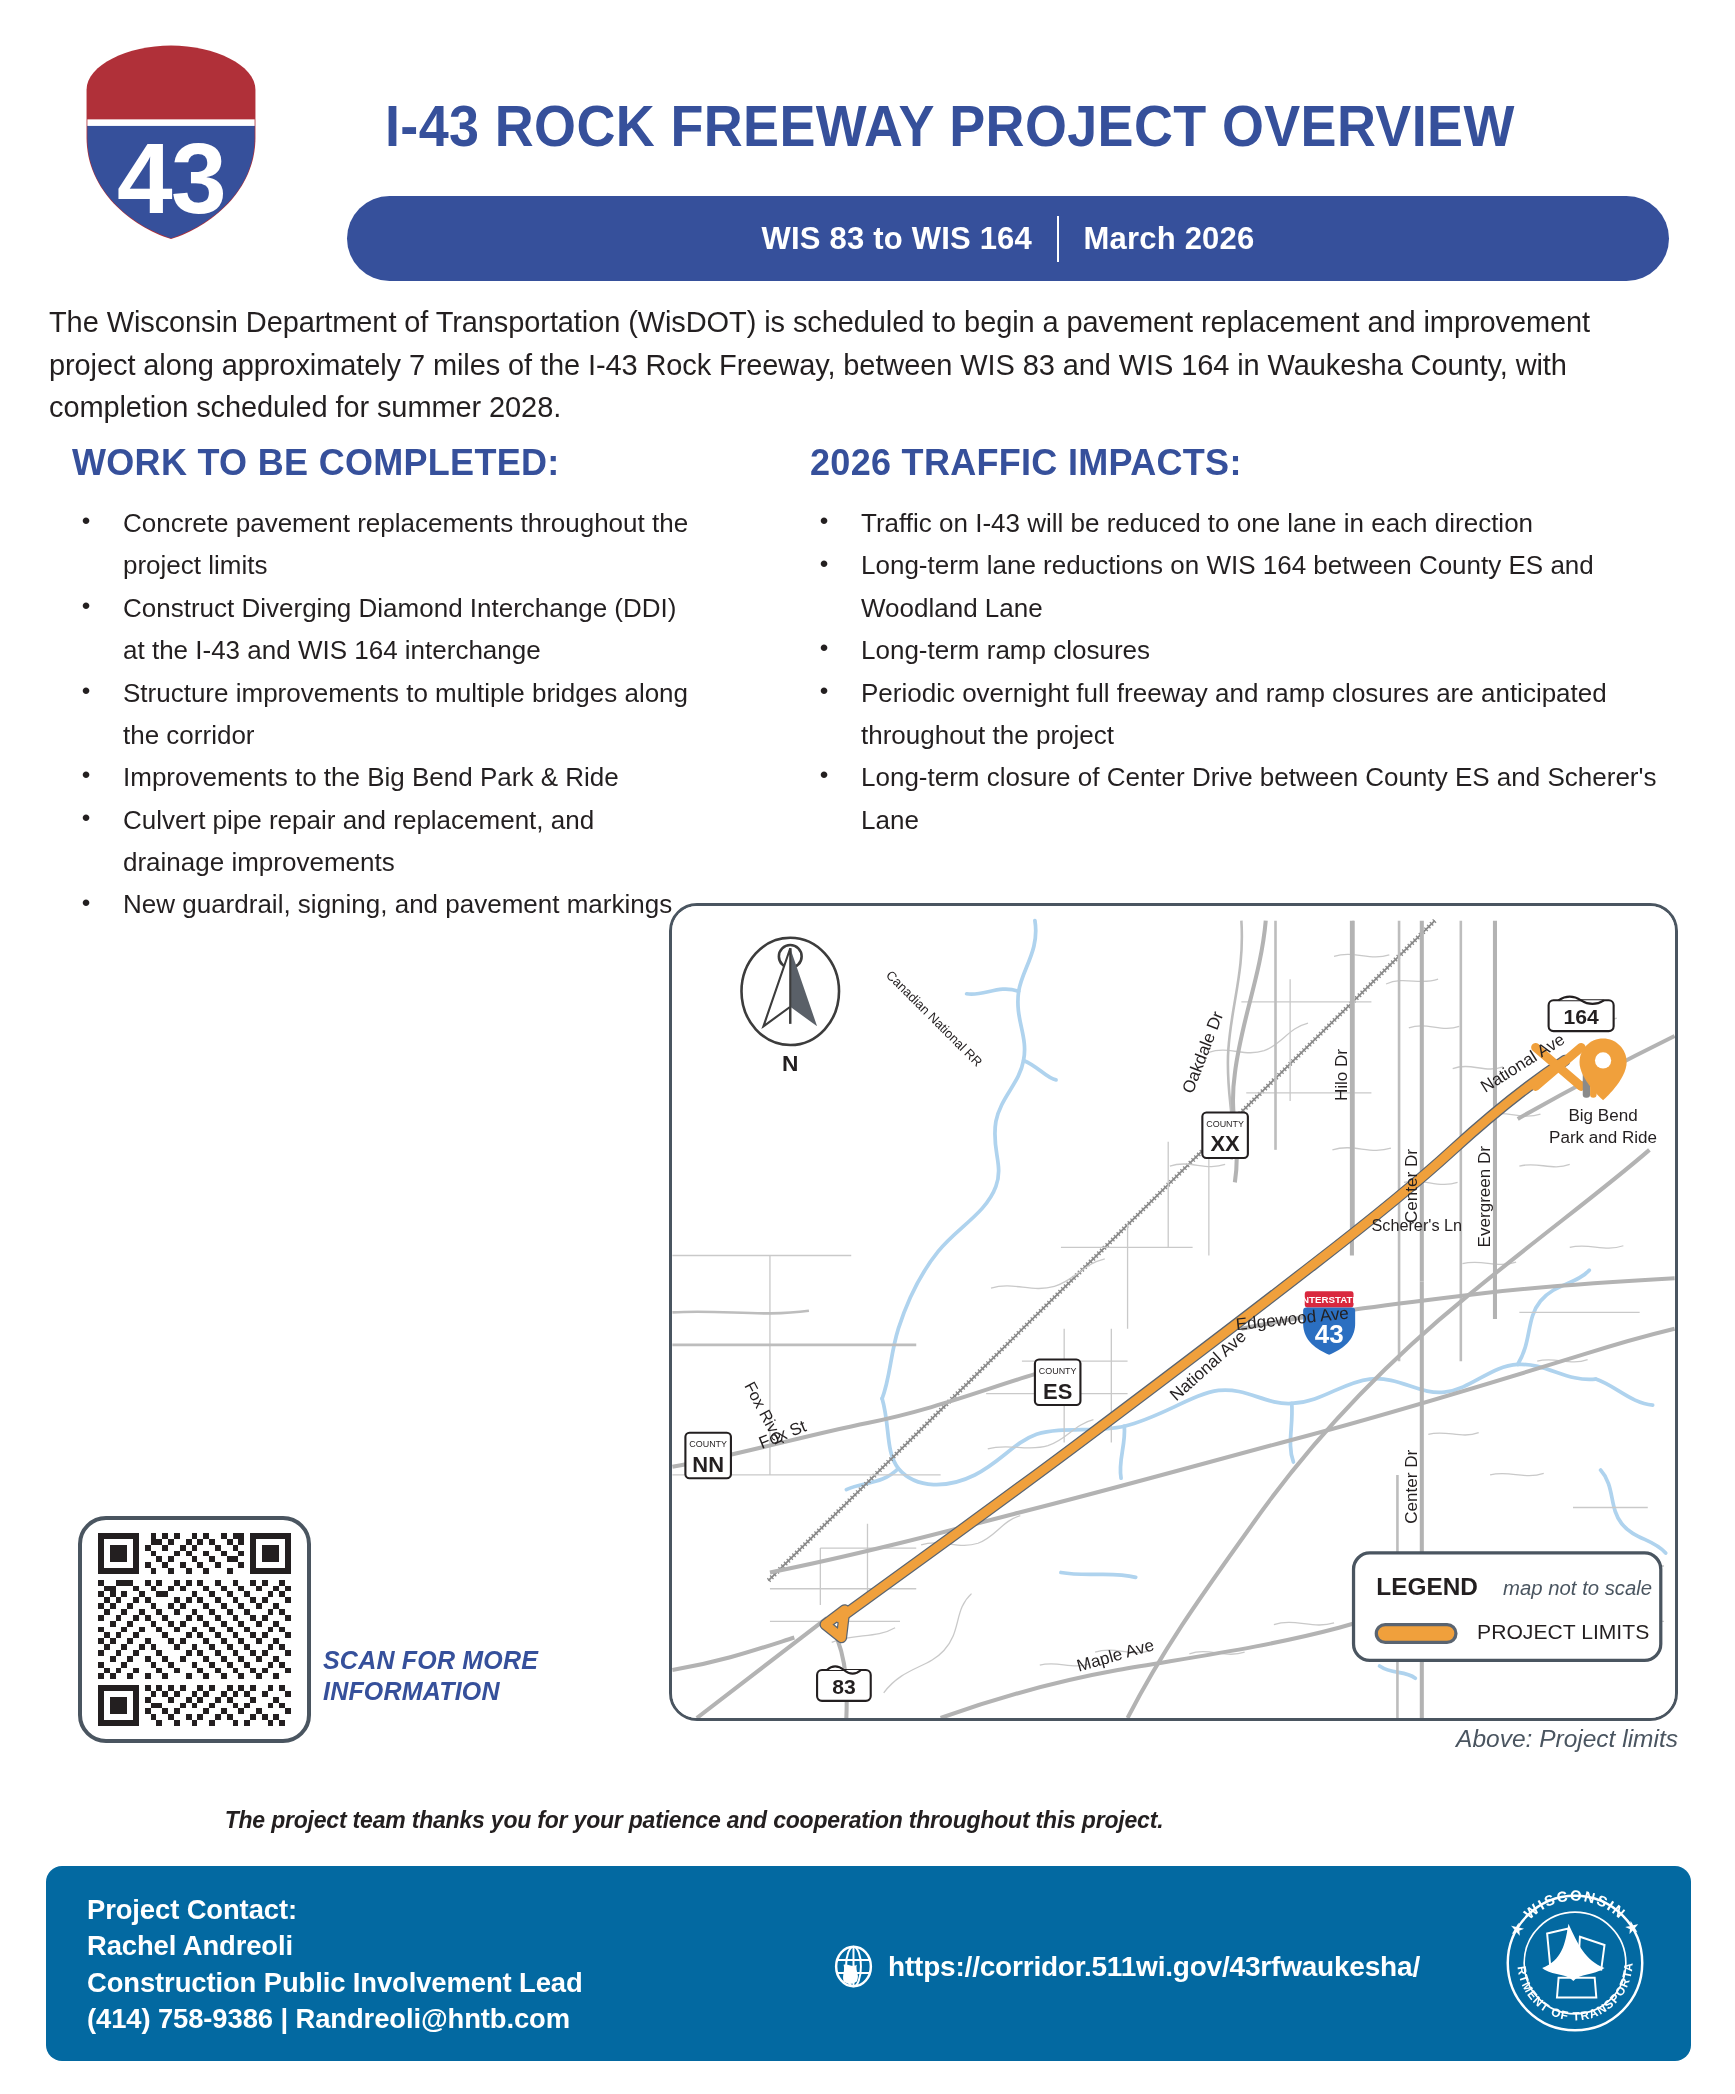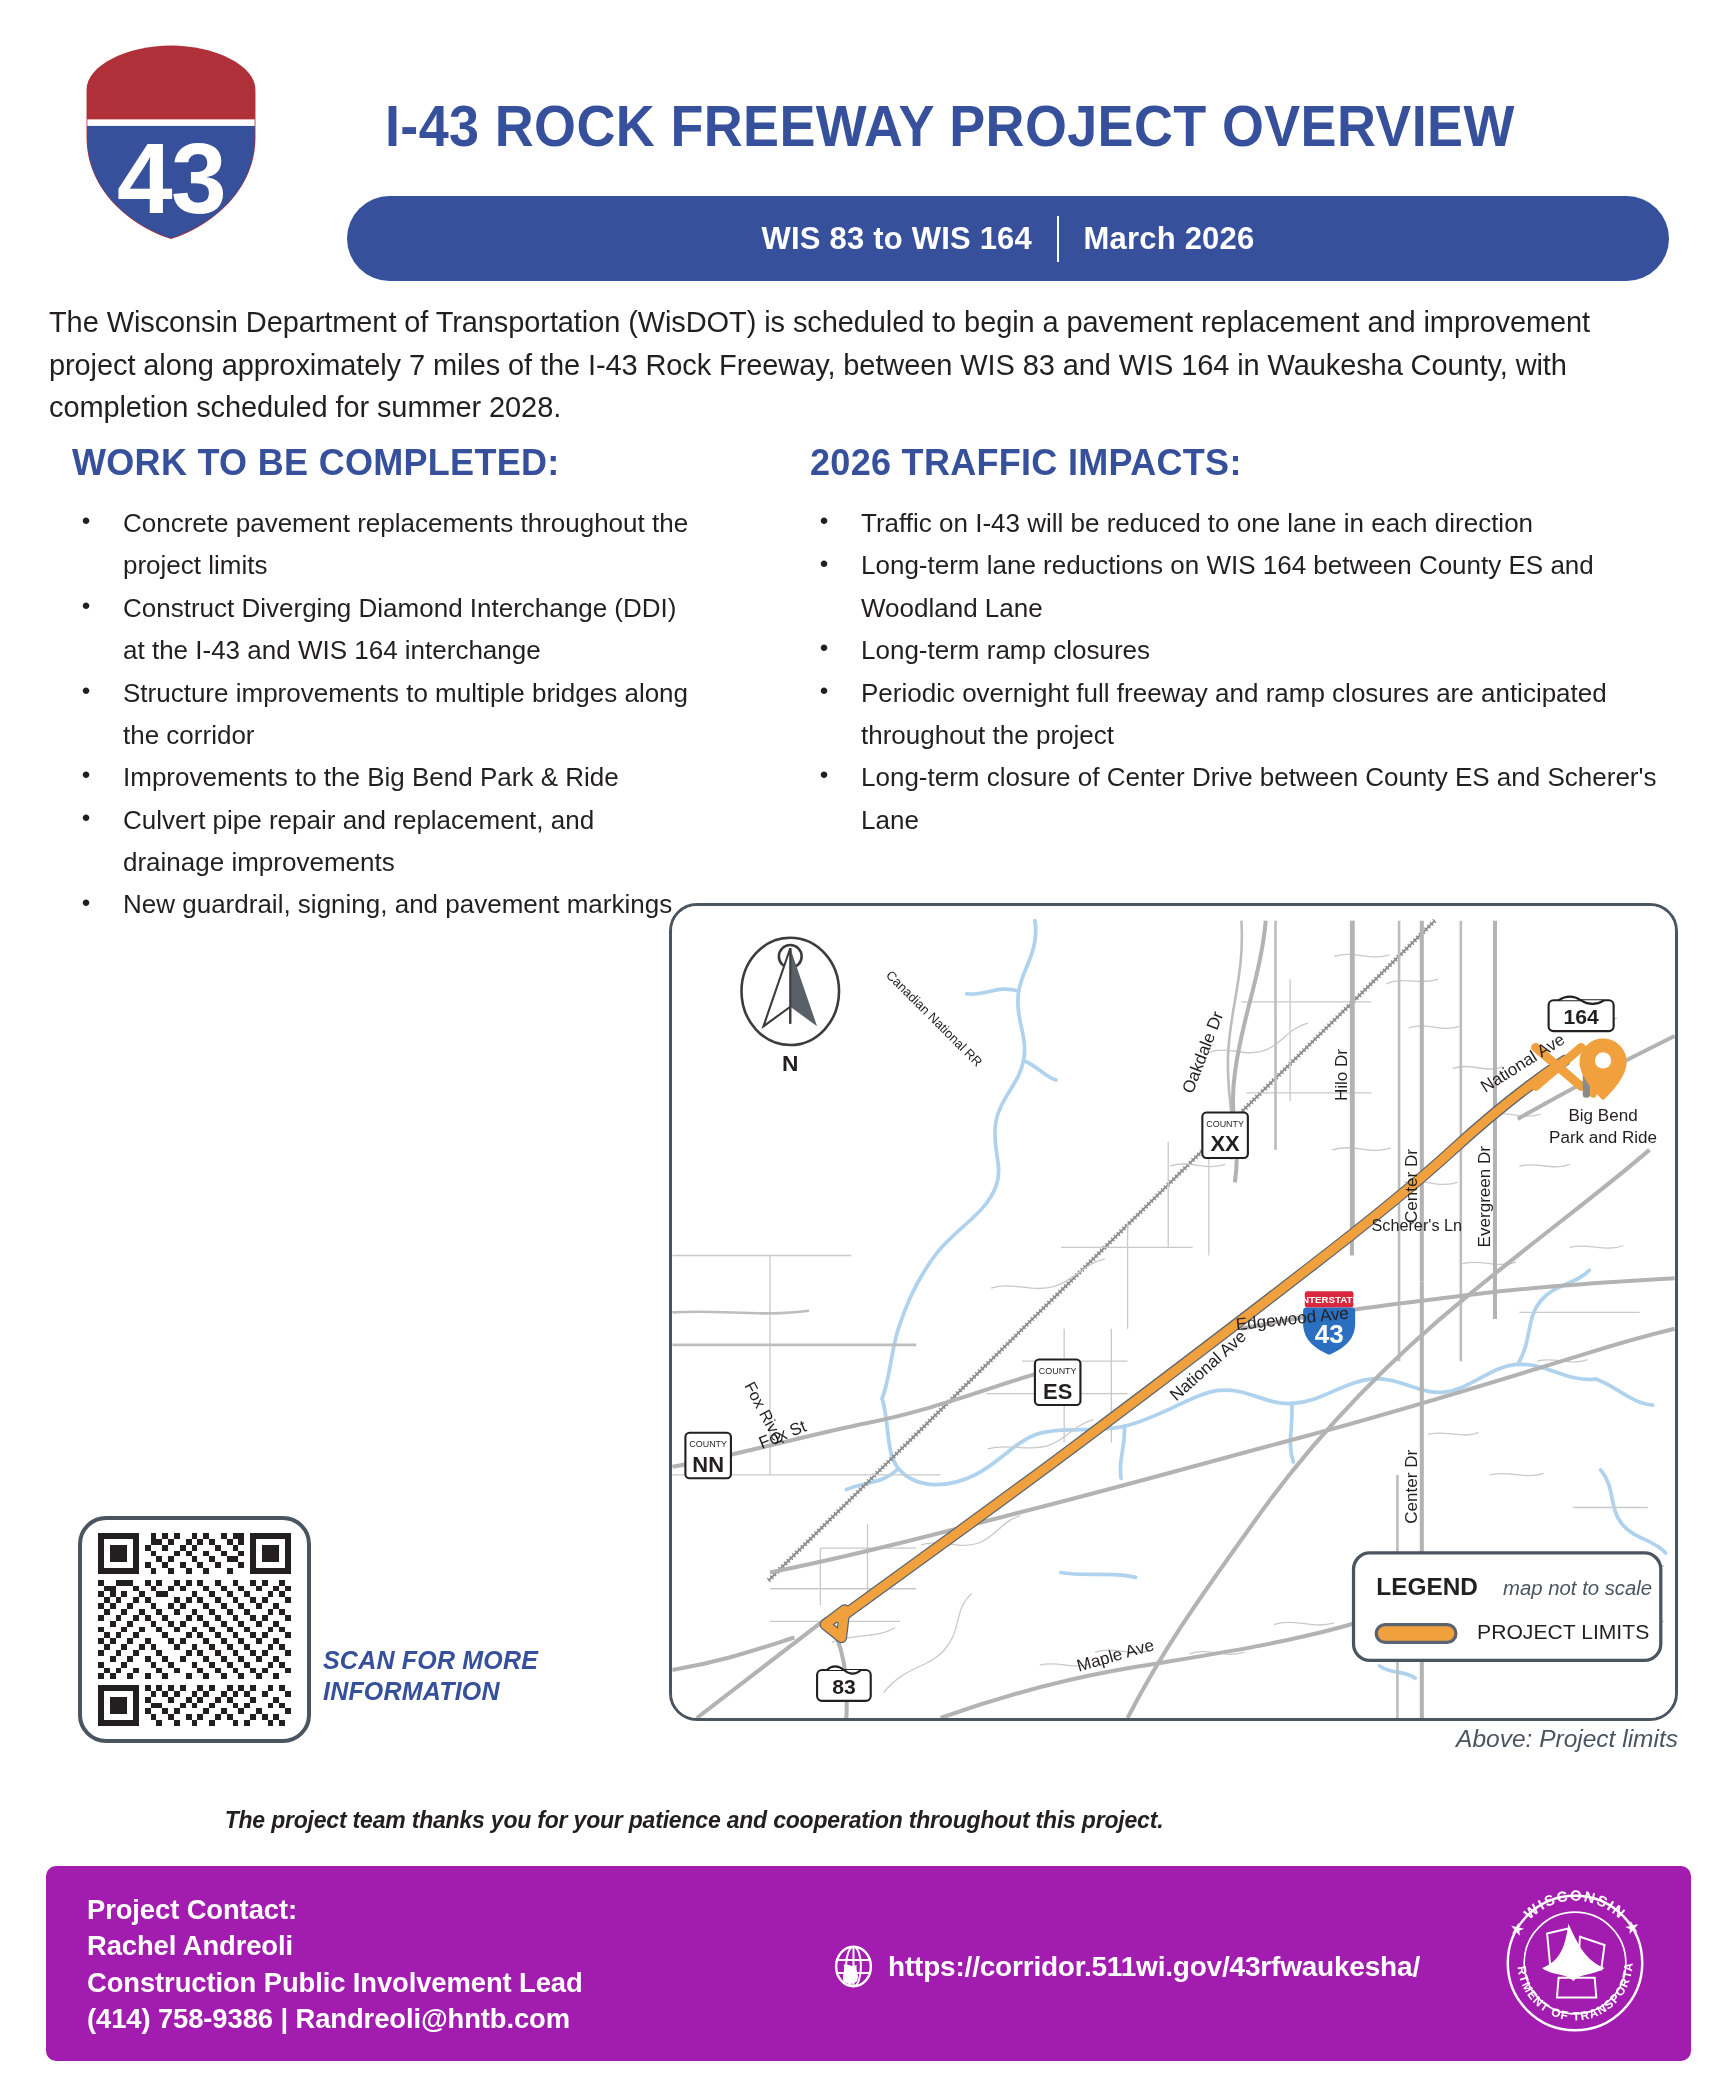--- a/index.html
+++ b/index.html
@@ -207,22 +207,22 @@
     letter-spacing: -0.2px;
   }
 
   
   .footer {
     position: absolute;
     left: 46px;
     top: 1866px;
     width: 1645px;
     height: 195px;
-    background: #a21caf;
-    border-radius: 10px;
+    background: #0369a1;
+    border-radius: 16px;
   }
   .contact {
     position: absolute;
     left: 41px;
     top: 26px;
     color: #ffffff;
     font-size: 27.4px;
     font-weight: 700;
     line-height: 1.33;
     letter-spacing: -0.1px;

